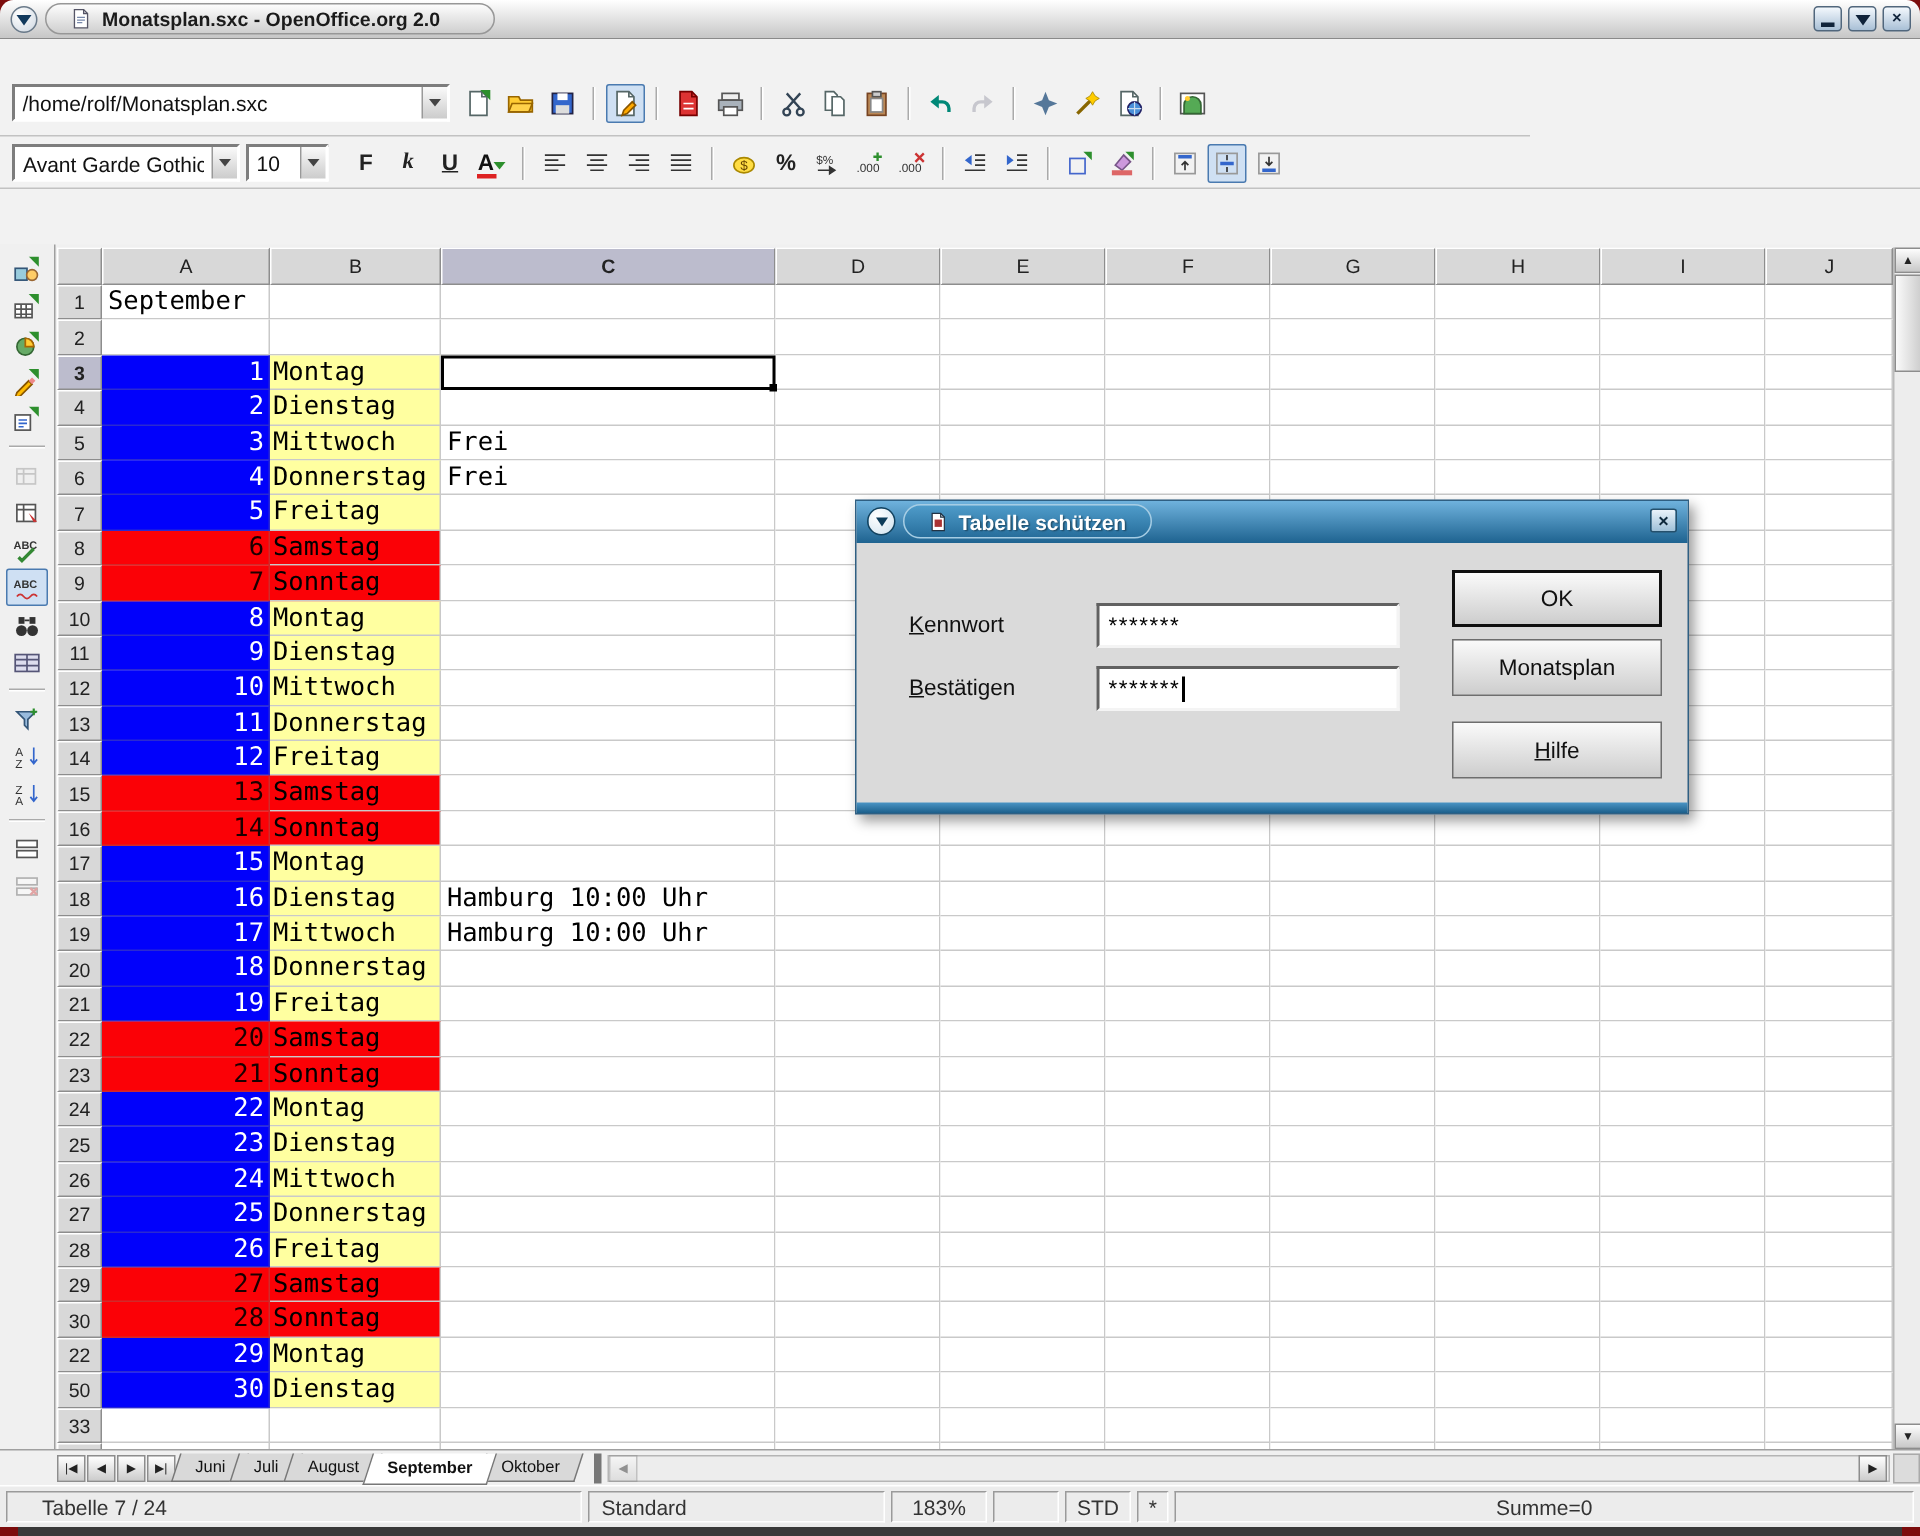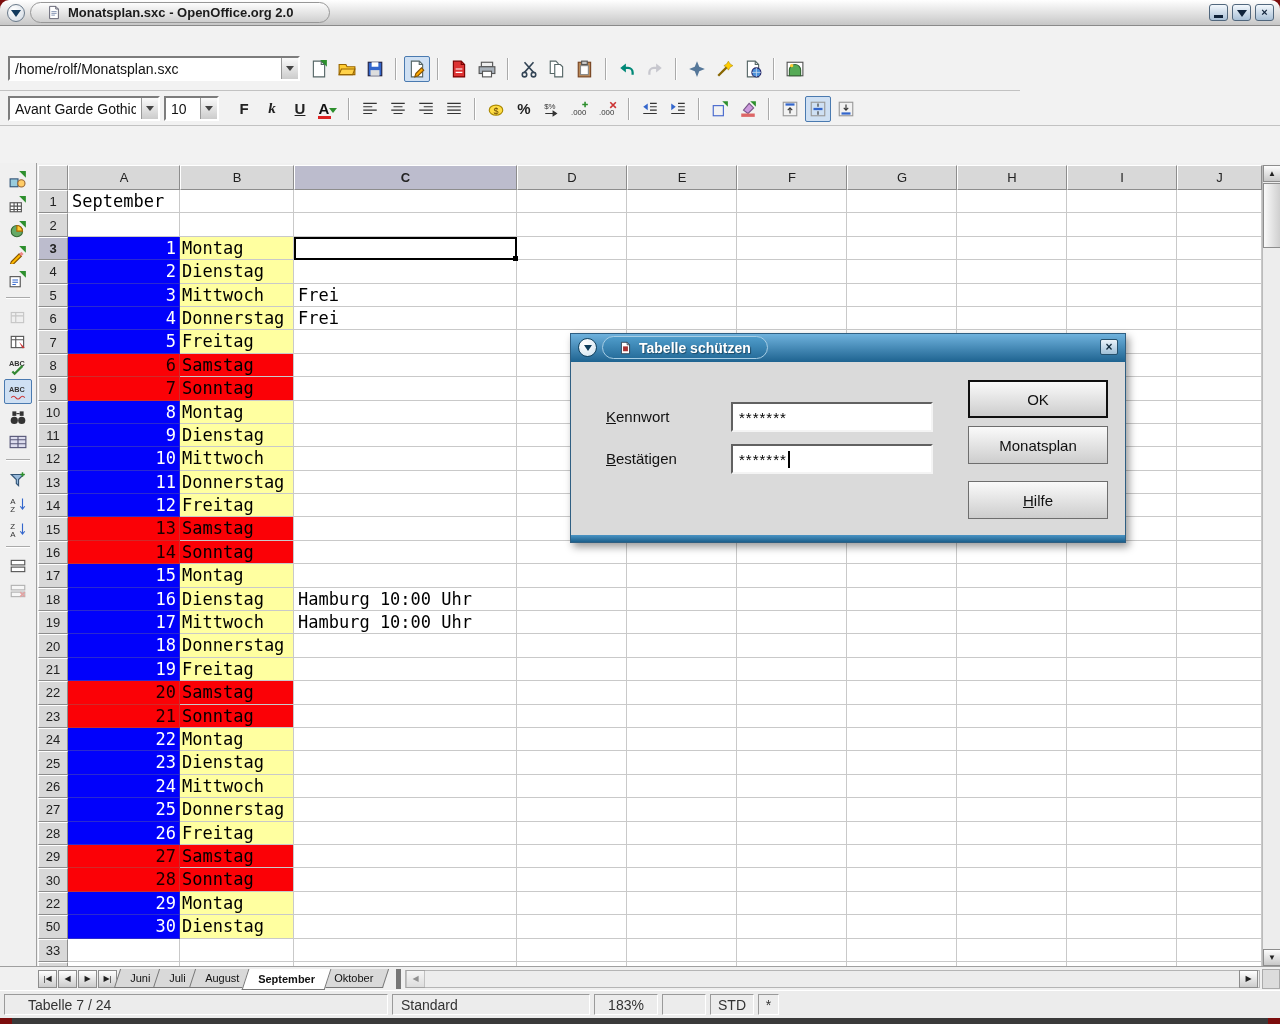--- a/index.html
+++ b/index.html
@@ -1139,20 +1139,23 @@
     <div class="seg center" style="left:594px;width:64px;">
         <span>183%</span>
       </div>
     <div class="seg" style="left:662px;width:44px;"></div>
     <div class="seg center" style="left:710px;width:44px;">
         <span>STD</span>
       </div>
     <div class="seg center" style="left:758px;width:21px;">
         <span>*</span>
       </div>
+    <div class="seg center" style="left:783px;width:493px;">
+        <span>Summe=0</span>
+      </div>
   </div>
 
   <div class="bottom-edge"></div>
 
   <div class="dialog">
     <div class="dlg-title">
       <div class="dlg-round">
           <span class="tri-down"></span>
         </div>
       <div class="dlg-capsule">

